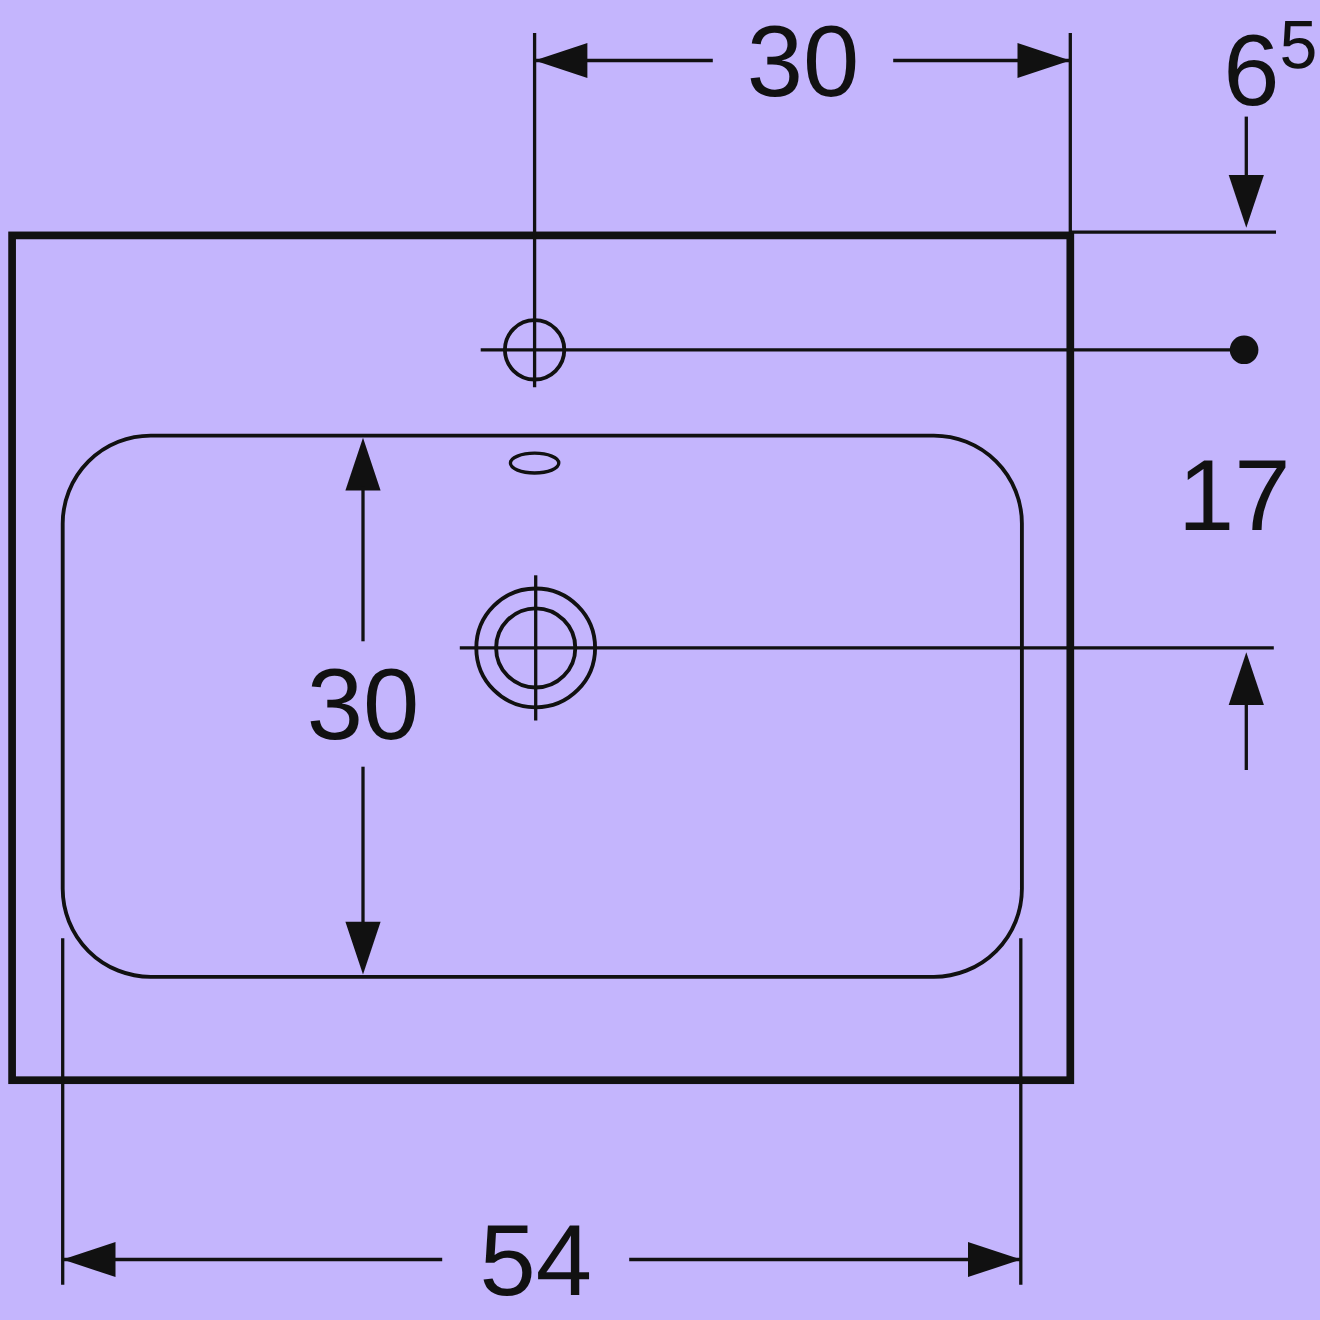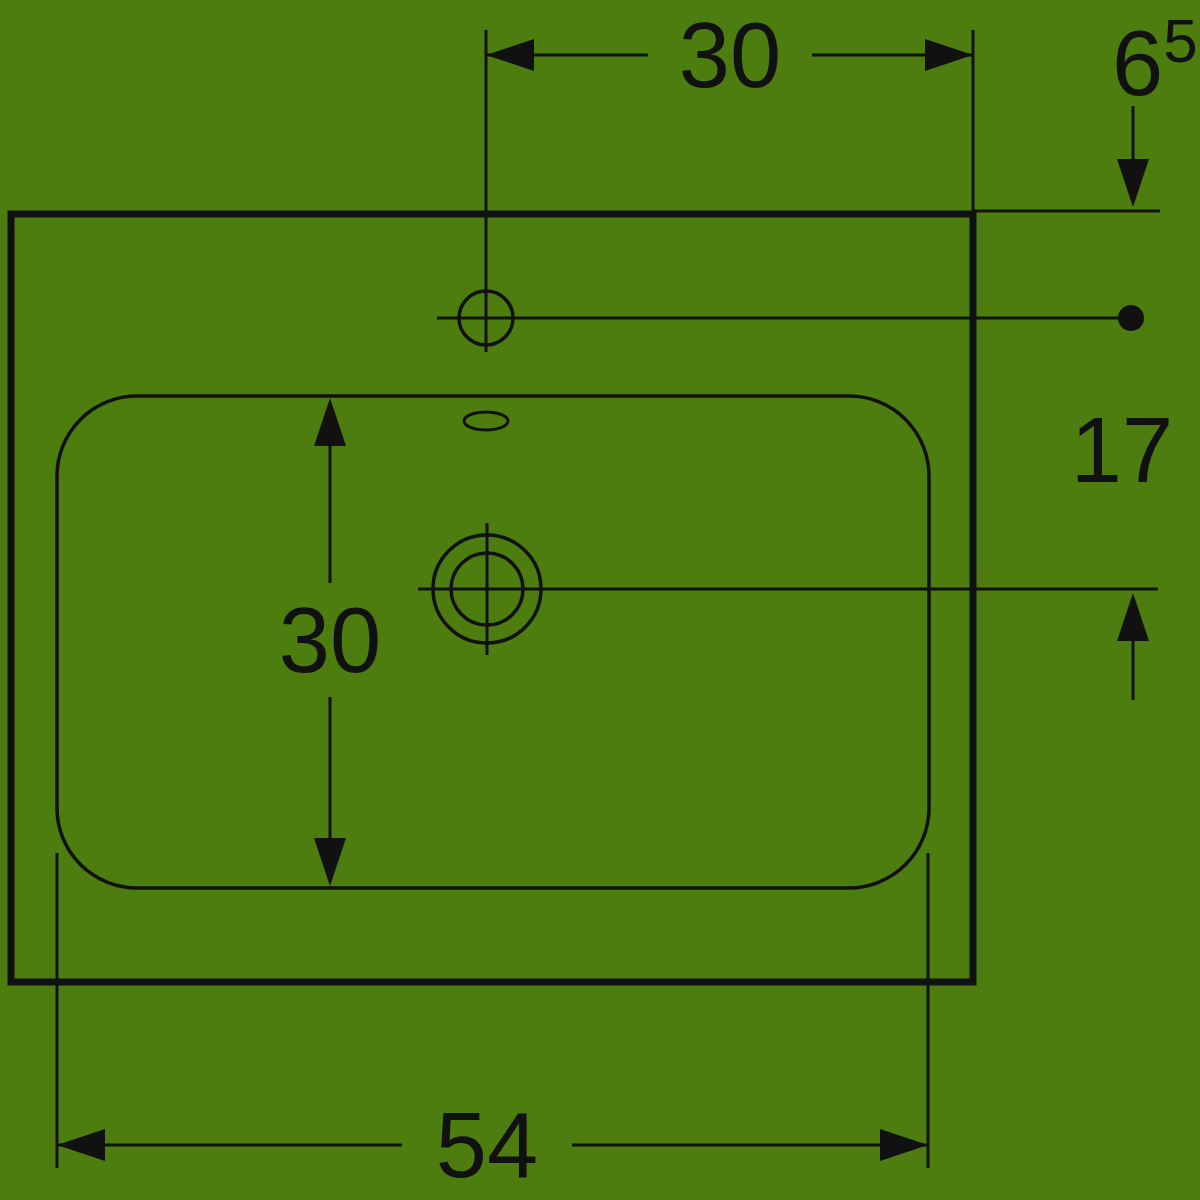--- a/index.html
+++ b/index.html
@@ -4,21 +4,21 @@
 <style>
   html, body {
     margin: 0;
     padding: 0;
     background: #ffffff;
   }
   .stage {
     width: 1200px;
     height: 1200px;
     position: relative;
-    background: #4d7c0f;
+    background: #c4b5fd;
     font-family: "Liberation Sans", sans-serif;
   }
   svg {
     display: block;
   }
   .dim-text {
     font-family: "Liberation Sans", sans-serif;
     font-size: 92px;
     fill: #111111;
   }

